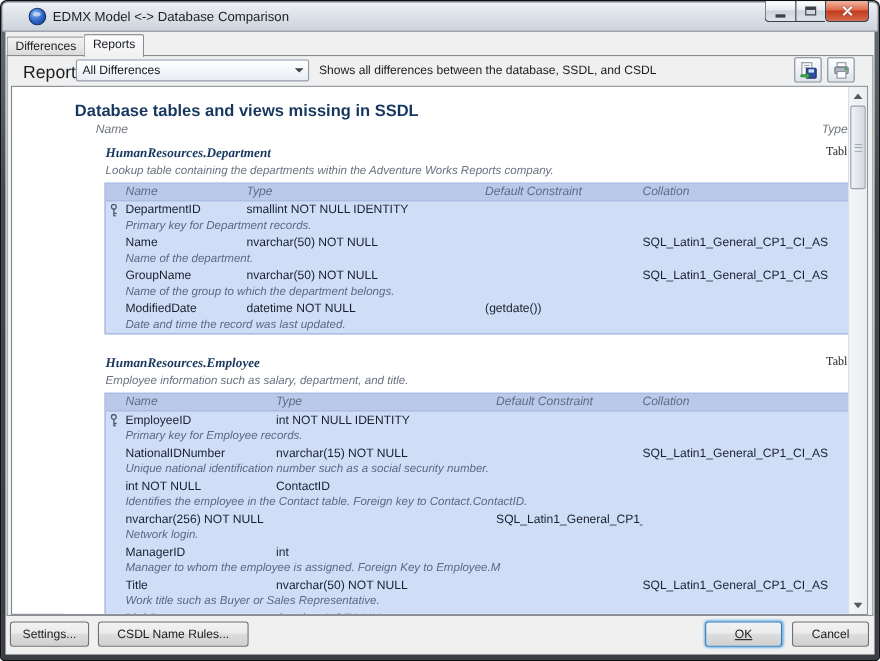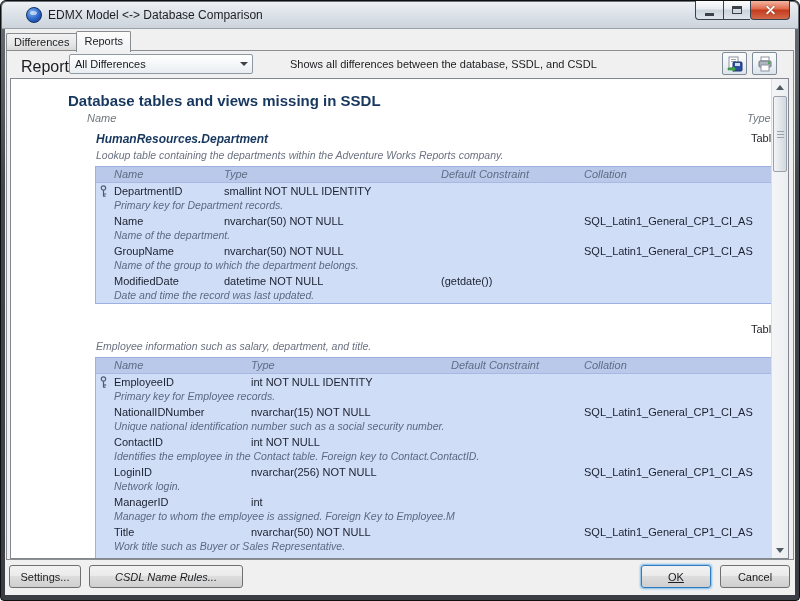--- a/index.html
+++ b/index.html
@@ -50,41 +50,41 @@
     border-right:none; padding-top:2px; border-radius:2px 0 0 0;}
   .tab.active{ height:21px; background:linear-gradient(#fcfcfc,#f3f4f6 70%,#f0f0f0);
     border-bottom:none; position:relative; z-index:4; padding-top:3px; border-radius:2px 2px 0 0; }
 
   .tabpage{ position:absolute; left:1px; right:1px; top:21px; bottom:35px;
     border:1px solid #8c8f92; background:#f0f0f0; z-index:2; }
 
   
   .toolbar{ position:absolute; left:0; right:0; top:0; height:27px; }
   .report-label{ position:absolute; left:14px; top:7px; font-size:16px; color:#1a1c1f; }
-  .combo{ position:absolute; left:62px; top:3px; width:184px; height:20px;
+  .combo{ position:absolute; left:62px; top:3px; width:212px; height:20px;
     border:1px solid #8e99a5; background:linear-gradient(#fff,#f2f5f8 60%,#e8edf2);
     border-radius:2px; display:flex; align-items:center; cursor:pointer; }
   .combo-value{ font-size:11px; color:#15171a; padding-left:5px; flex:1; }
   .combo-arrow{ width:16px; height:100%; display:flex; align-items:center; justify-content:center; }
   .combo-arrow i{ width:0; height:0; border-left:4px solid transparent; border-right:4px solid transparent;
     border-top:4px solid #3c4248; }
   .report-desc{ position:absolute; left:283px; top:7px; font-size:11px; color:#1a1c1f; white-space:nowrap; }
   .toolbtns{ position:absolute; right:16px; top:1px; display:flex; gap:5px; }
   .toolbtn{ width:25px; height:23px; border:1px solid #7e8b99; border-radius:2px;
     background:linear-gradient(#fbfcfd,#eef1f5 55%,#dde3ea); display:flex; align-items:center; justify-content:center; cursor:pointer; }
 
   
   .contentwrap{ position:absolute; left:3px; right:4px; top:27px; bottom:0;
     border:1px solid #828790; background:#fff; display:flex;padding-left:48px; }
   .content{ flex:1; overflow:hidden; position:relative; background:#fff; }
 
   .report-heading{ margin:13px 0 0 9px; font-size:15px; font-weight:bold; color:#17375e; }
   .collabels{ position:relative; height:15px; margin-top:3px; font-size:11px; font-style:italic; color:#70767f; }
   .collabels .lname{ position:absolute; left:28px; } .collabels .ltype{ position:absolute; left:688px; }
-  .secrow{ position:relative; height:16px; margin-top:5px; }
+  .secrow{ position:relative; height:16px; margin-top:5px;font-family:Liberation Serif, serif; }
   .sec-name{ position:absolute; left:37px; font-size:12px; font-weight:bold; font-style:italic; color:#17375e; }
   .sec-type{ position:absolute; left:692px; font-size:11px; color:#26282c; }
   .secrow.second{ margin-top:19px; }
   .secdesc{ margin:1px 0 0 37px; font-size:10.5px; font-style:italic; color:#6a7180; height:14px; }
 
   .rtable{ margin:3px 0 0 36px; width:719px; border:1px solid #9db0df; background:#cfddf6;
     font-size:11px; color:#1a2030; }
   .rthead{ display:grid; height:16px; line-height:15px; background:#bac9ea;
     border-bottom:1px solid #a9b8e2; color:#5f6c86; font-style:italic; }
   .trow{ display:grid; height:16px; line-height:16px; }
@@ -104,21 +104,21 @@
   .sthumb::after{ content:""; position:absolute; left:3px; top:34px; width:7px; height:7px;
     background:repeating-linear-gradient(#9aa2ab 0 1px, transparent 1px 3px); }
 
   
   .footer{ position:absolute; left:0; right:0; bottom:5px; height:25px; }
   .btn{ position:absolute; height:23px; border:1px solid #707070; border-radius:3px;
     background:linear-gradient(#f2f2f2,#ebebeb 45%,#dddddd 50%,#cfcfcf);
     font-size:11px; color:#1a1c1f; display:flex; align-items:center; justify-content:center; cursor:pointer;
     font-family:"Liberation Sans","DejaVu Sans",sans-serif; }
   .btn.settings{ left:4px; width:72px; }
-  .btn.csdl{ left:84px; width:154px;font-style:italic; }
+  .btn.csdl{ left:84px; width:137px; }
   .btn.ok{ right:84px; width:70px; border:1px solid #2f7bbf; box-shadow:0 0 2px 1px #7ab8e8; }
   .btn.ok span{ text-decoration:underline; }
   .btn.cancel{ right:5px; width:70px; }
 </style>
 </head>
 <body>
 
 <div class="window">
 
   <div class="titlebar">
@@ -240,20 +240,21 @@
               <span class="cell kcol"></span>
               <span class="cell">ModifiedDate</span>
               <span class="cell">datetime NOT NULL</span>
               <span class="cell">(getdate())</span>
               <span class="cell"></span>
             </div>
             <div class="tdesc">Date and time the record was last updated.</div>
           </div>
 
           <div class="secrow second">
+            <span class="sec-name">HumanResources.Employee</span>
             <span class="sec-type">Table</span>
           </div>
           <div class="secdesc">Employee information such as salary, department, and title.</div>
 
           <div class="rtable">
             <div class="rthead" style="grid-template-columns:18px 137px 200px 133px 1fr;">
               <span class="cell kcol"></span>
               <span class="cell">Name</span>
               <span class="cell">Type</span>
               <span class="cell">Default Constraint</span>
@@ -280,30 +281,29 @@
               <span class="cell kcol"></span>
               <span class="cell">NationalIDNumber</span>
               <span class="cell">nvarchar(15) NOT NULL</span>
               <span class="cell"></span>
               <span class="cell">SQL_Latin1_General_CP1_CI_AS</span>
             </div>
             <div class="tdesc">Unique national identification number such as a social security number.</div>
 
             <div class="trow" style="grid-template-columns:18px 137px 200px 133px 1fr;">
               <span class="cell kcol"></span>
+              <span class="cell">int NOT NULL</span>
               <span class="cell">ContactID</span>
-              <span class="cell">int NOT NULL</span>
               <span class="cell"></span>
               <span class="cell"></span>
             </div>
             <div class="tdesc">Identifies the employee in the Contact table. Foreign key to Contact.ContactID.</div>
 
             <div class="trow" style="grid-template-columns:18px 137px 200px 133px 1fr;">
               <span class="cell kcol"></span>
-              <span class="cell">LoginID</span>
               <span class="cell">nvarchar(256) NOT NULL</span>
               <span class="cell"></span>
               <span class="cell">SQL_Latin1_General_CP1_CI_AS</span>
             </div>
             <div class="tdesc">Network login.</div>
 
             <div class="trow" style="grid-template-columns:18px 137px 200px 133px 1fr;">
               <span class="cell kcol"></span>
               <span class="cell">ManagerID</span>
               <span class="cell">int</span>

